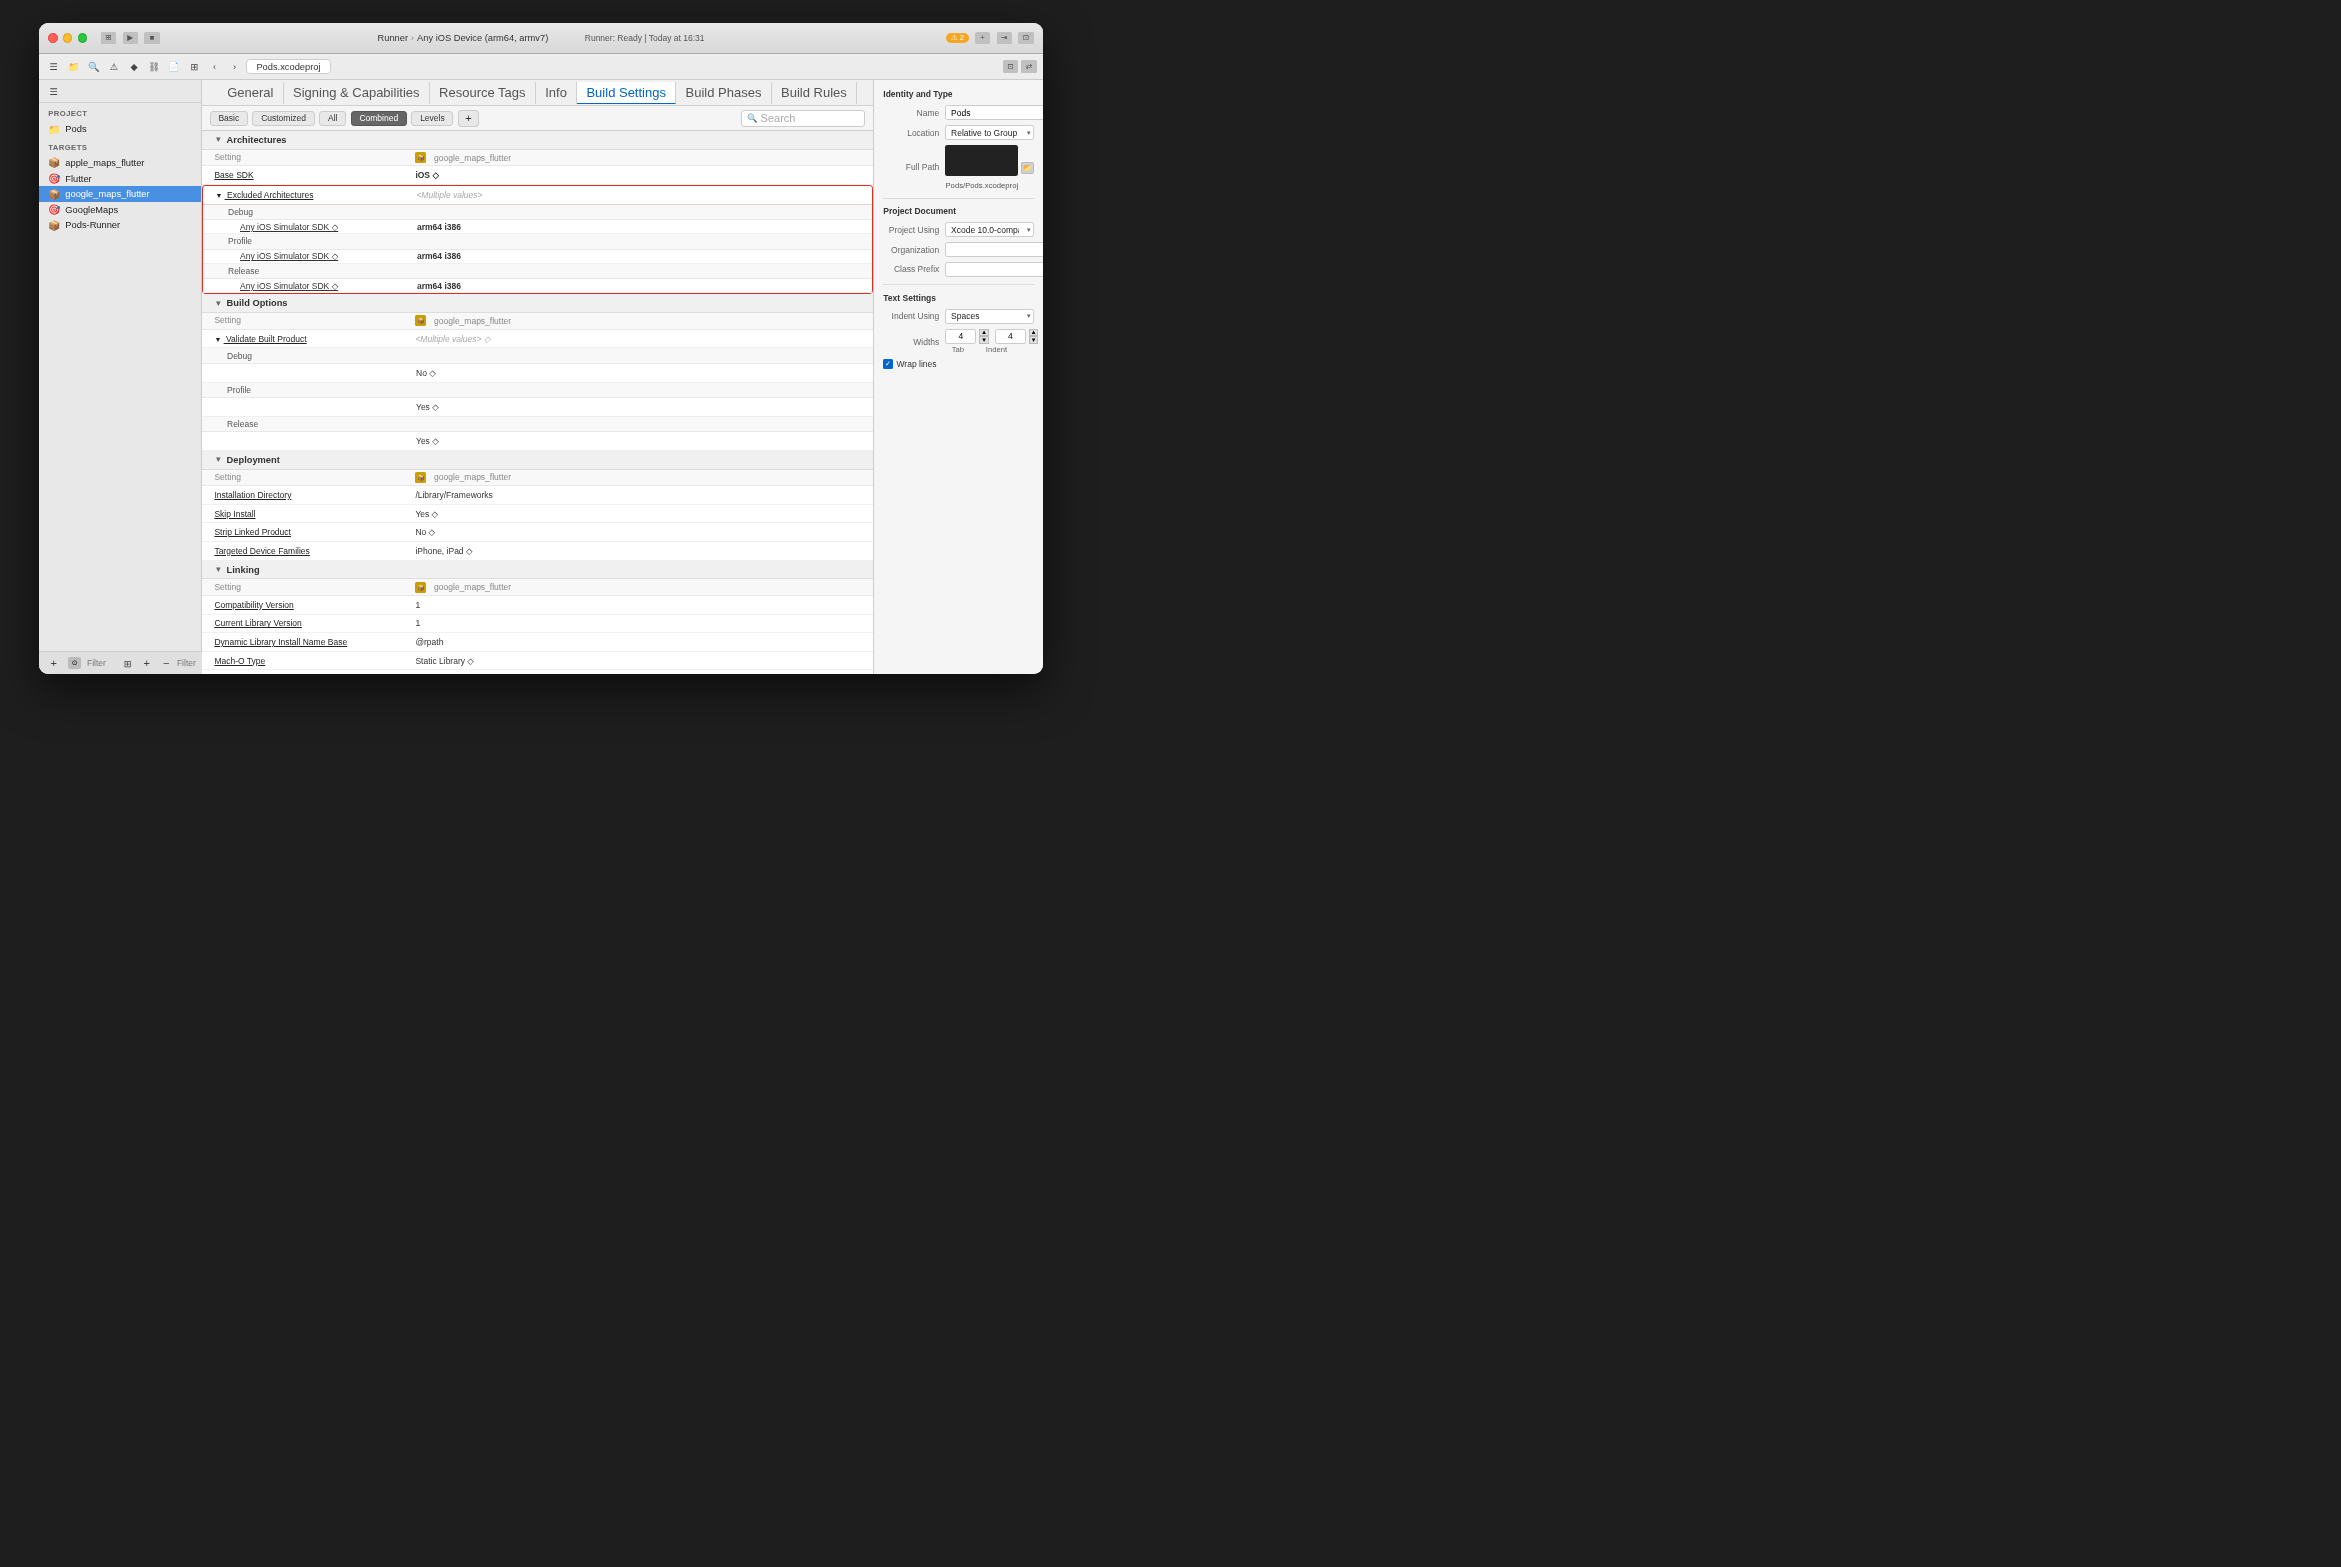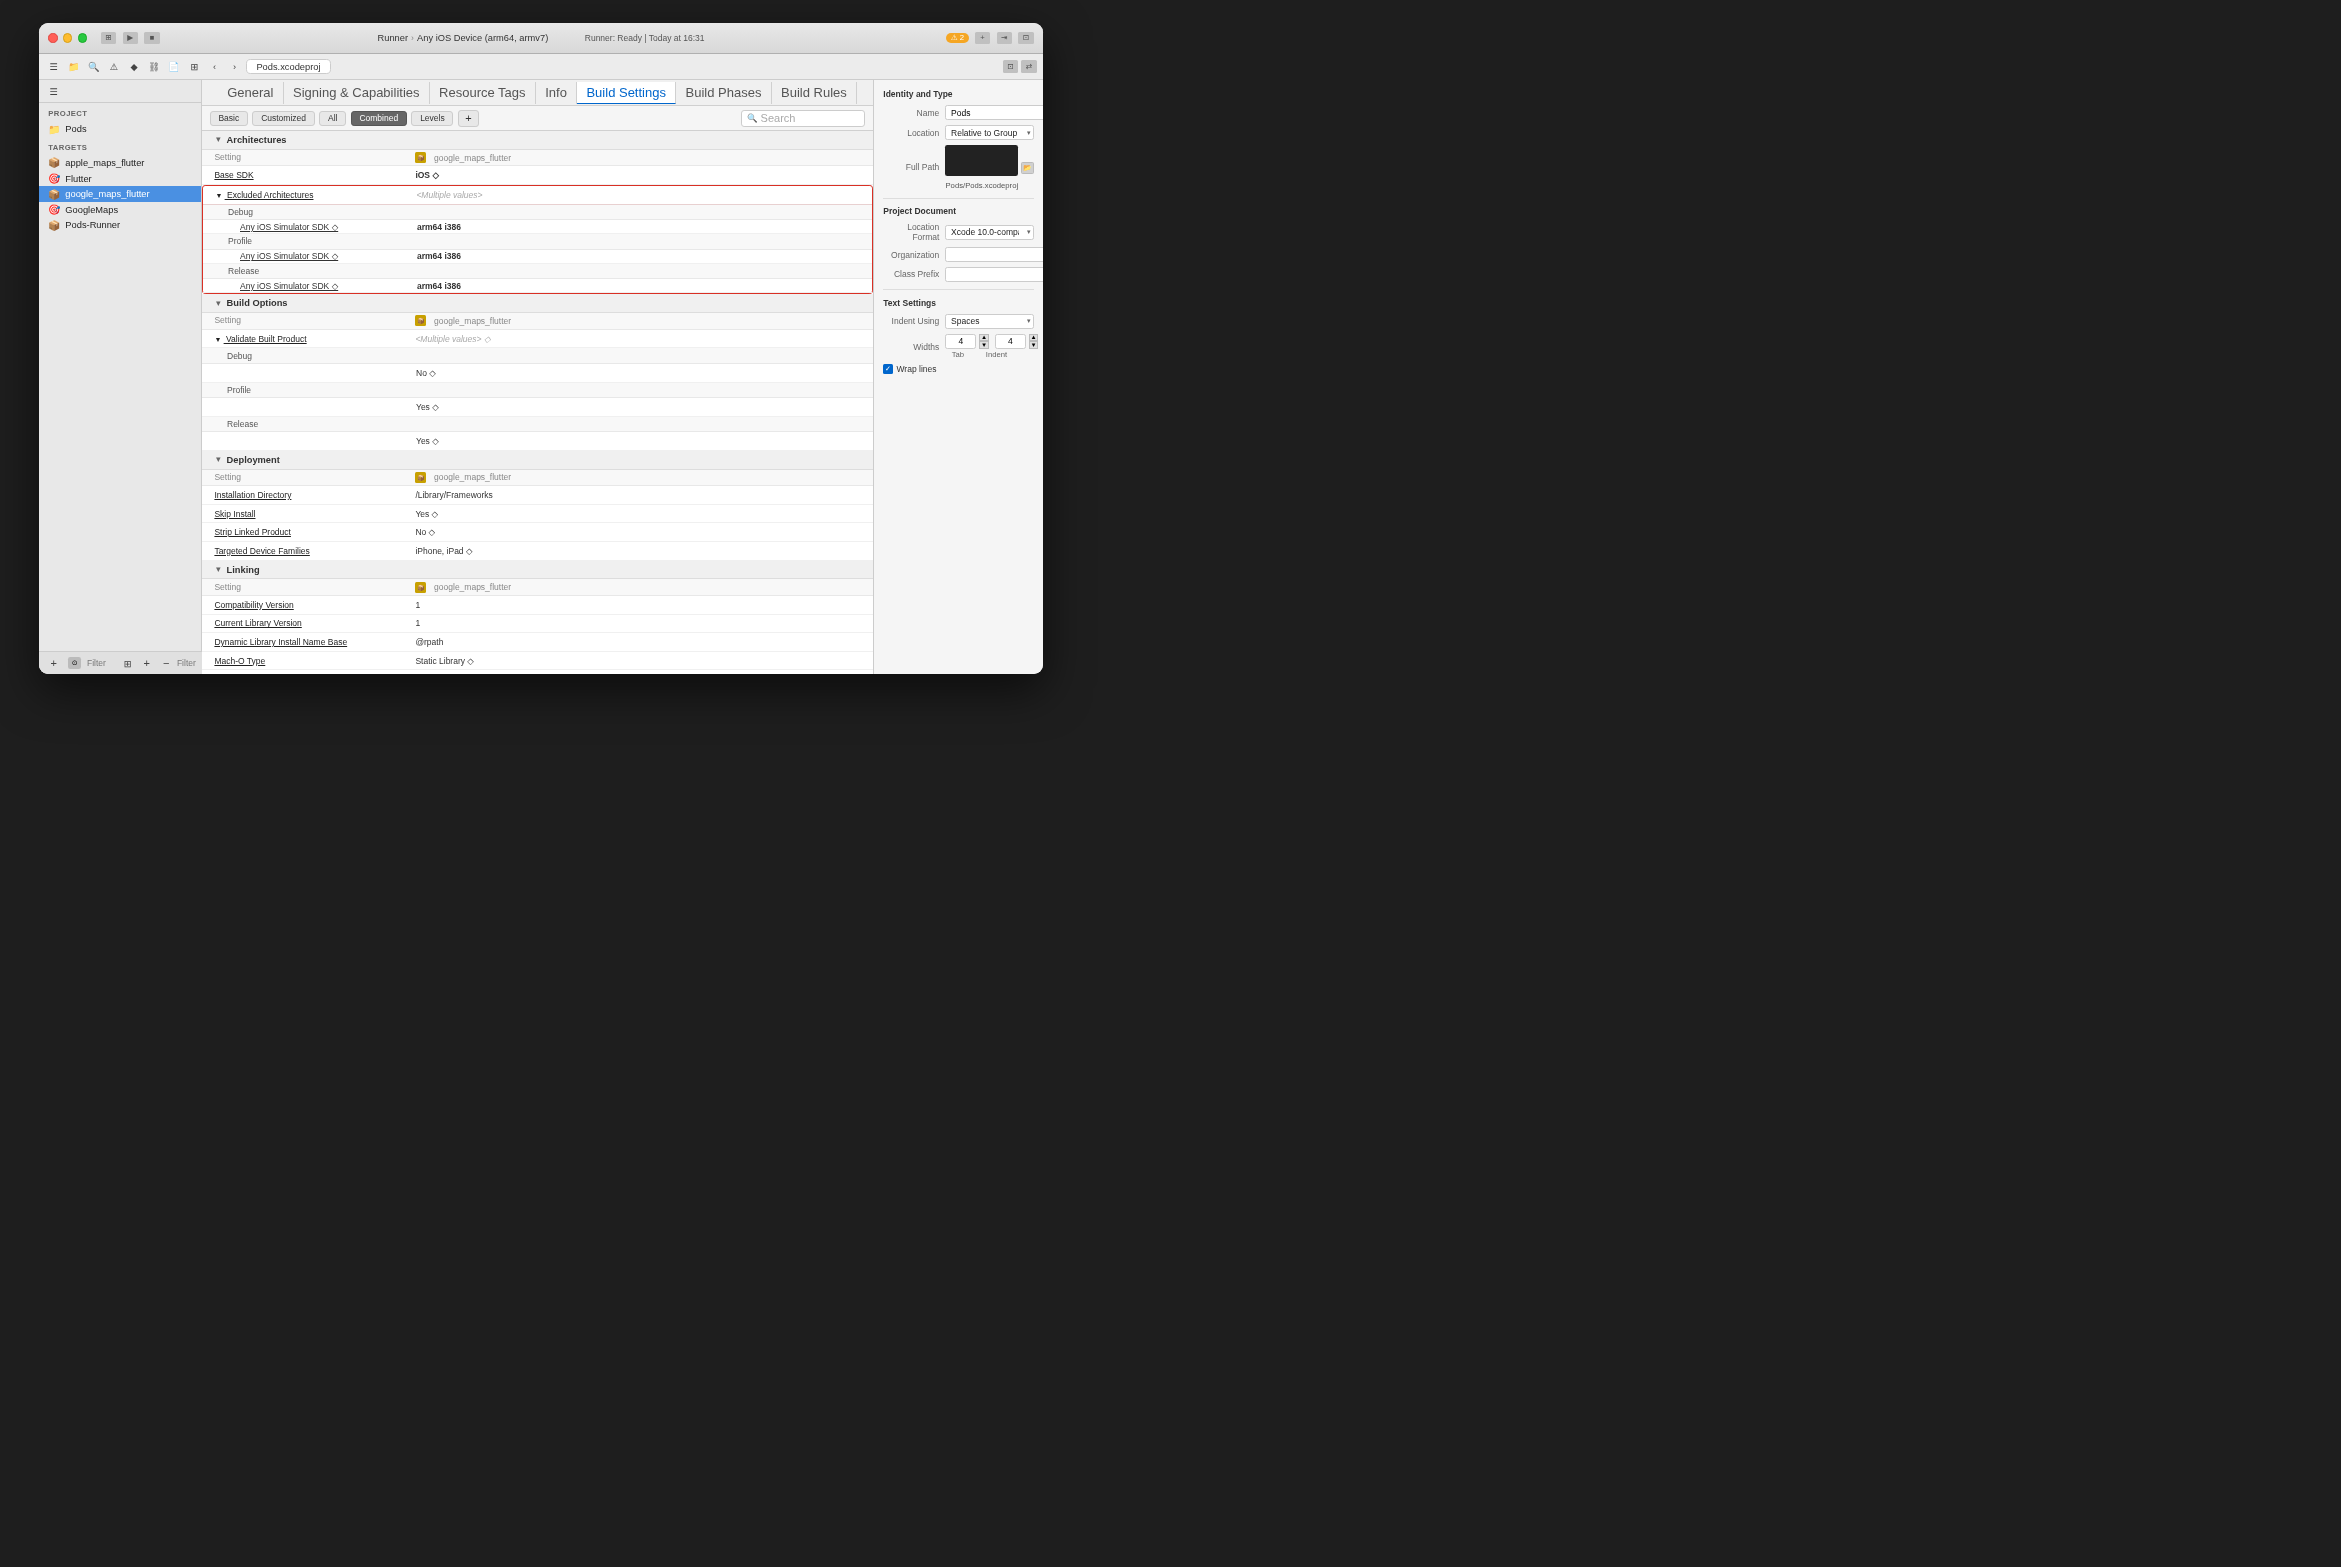--- a/index.html
+++ b/index.html
@@ -710,21 +710,21 @@
           <span class="path-display">Pods/Pods.xcodeproj</span>
         </div>
         <div class="choose-btn" style="margin-left: 3.1px; margin-top: 1.5px;">📂</div>
       </div>
 
       <div class="separator"></div>
 
       <div class="right-section-title">Project Document</div>
 
       <div class="field-row">
-        <div class="field-label">Location Format</div>
+        <div class="field-label">Project Using</div>
         <div class="select-wrapper">
           <select>
             <option value="Xcode 10.0-compatible">Xcode 10.0-compatible</option>
           </select>
           <span class="select-arrow">▾</span>
         </div>
       </div>
 
       <div class="field-row">
         <div class="field-label">Organization</div>

